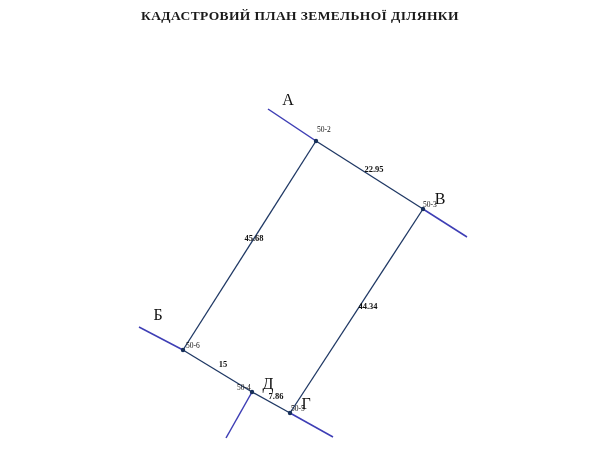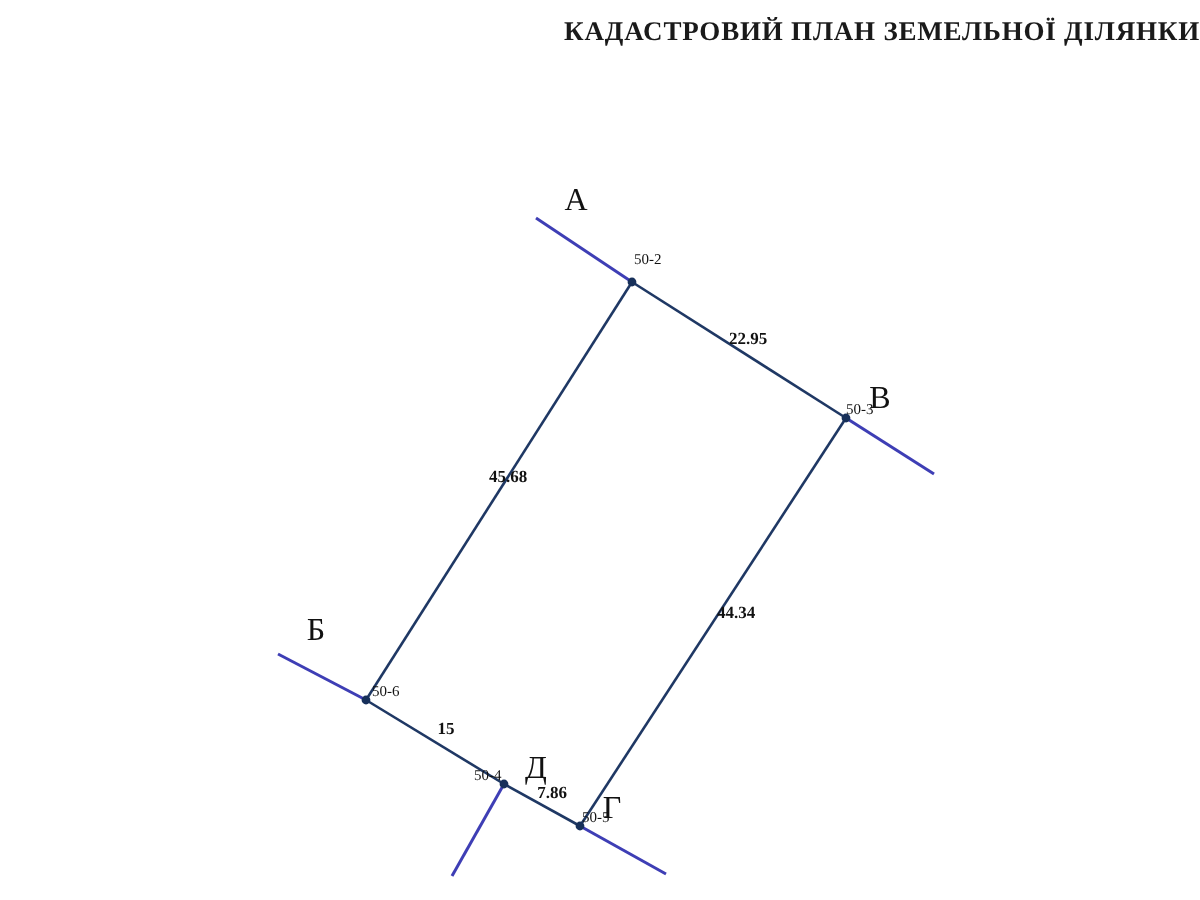--- a/index.html
+++ b/index.html
@@ -13,21 +13,21 @@
     height: 450px;
     background: #ffffff;
     overflow: hidden;
     font-family: "Liberation Serif", serif;
   }
   .title {
     position: absolute;
     top: 8px;
     left: 0;
     width: 100%;
-    text-align: right;
+    text-align: center;
     font-size: 13.5px;
     font-weight: bold;
     letter-spacing: 0.4px;
     color: #1a1a1a;
   }
   .plan-svg {
     position: absolute;
     top: 0;
     left: 0;
   }

